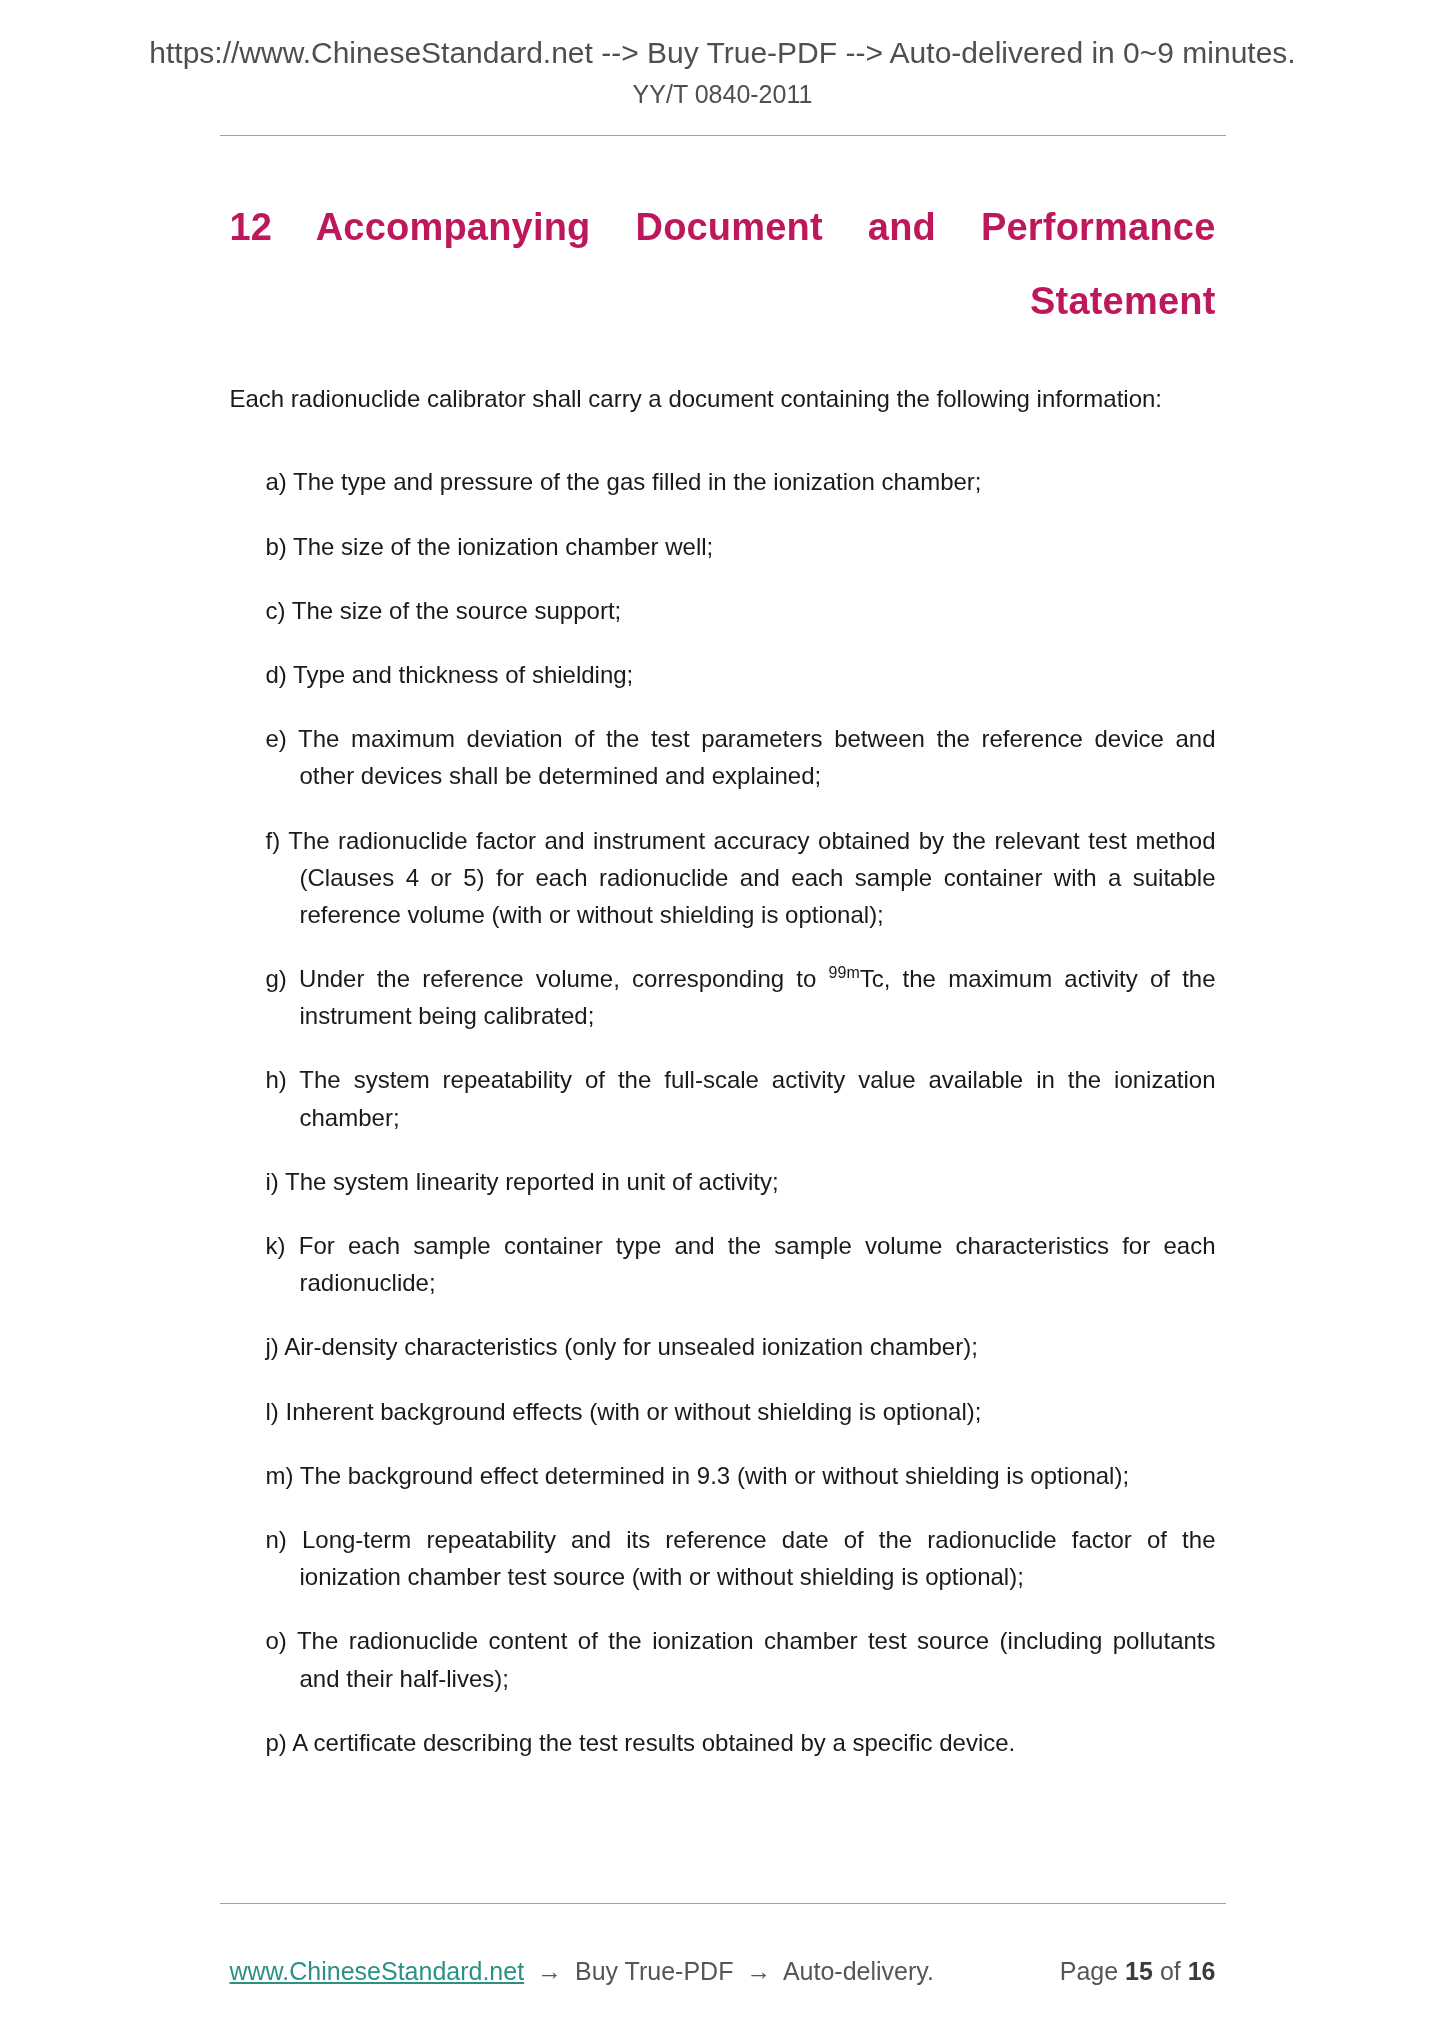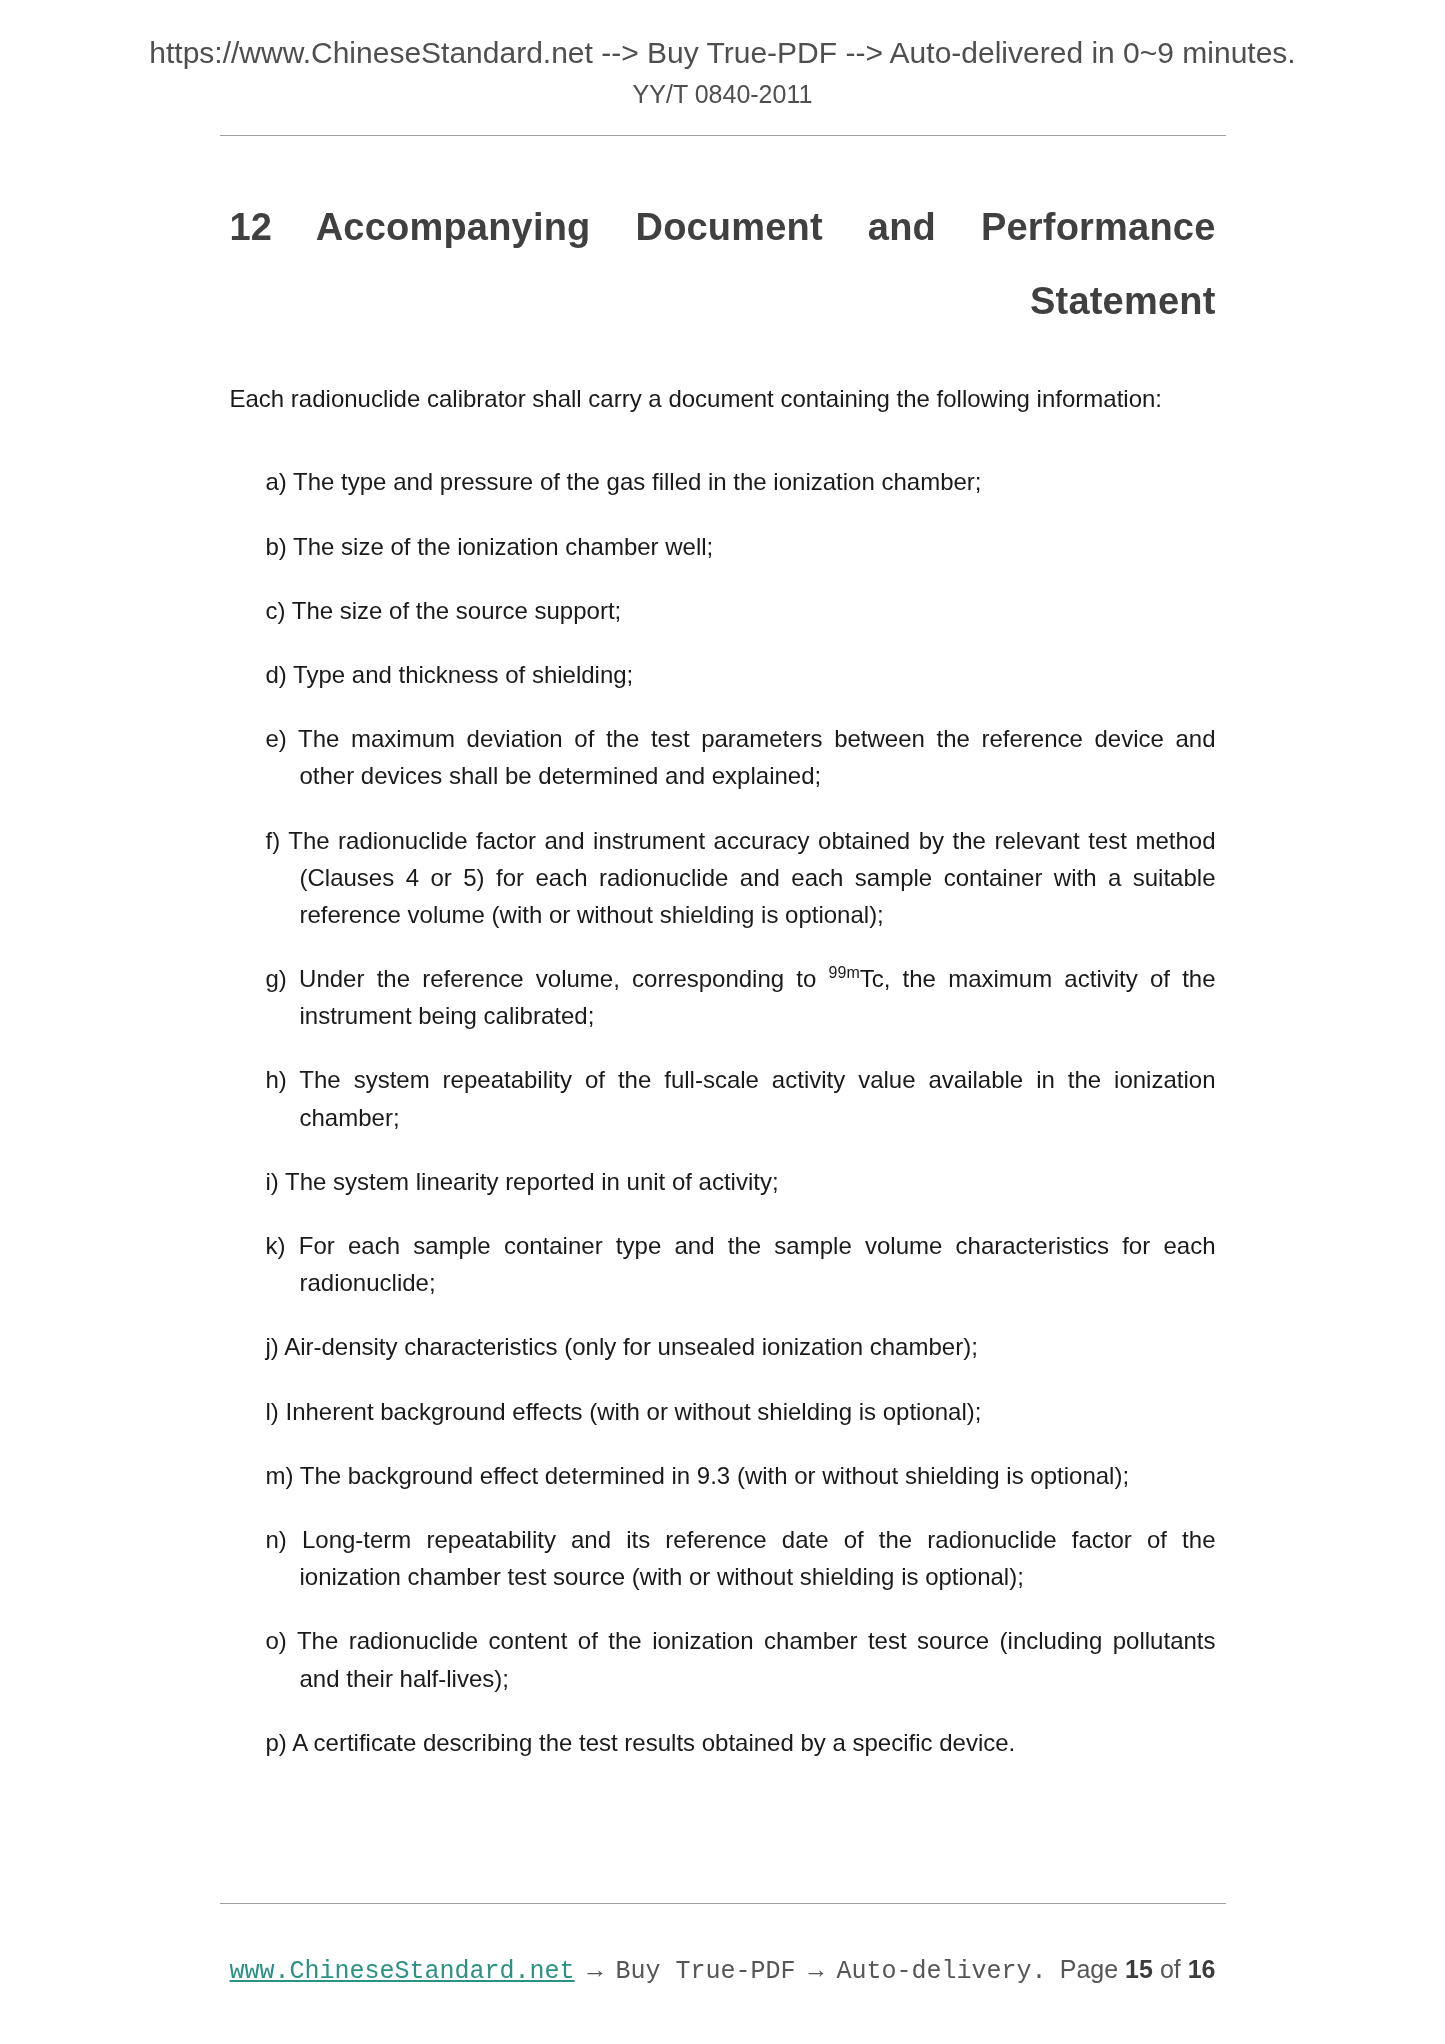--- a/index.html
+++ b/index.html
@@ -21,21 +21,21 @@
   .rule { border: 0; border-top: 1px solid #9f9f9f; margin: 0; height: 0; }
   .header-rule { margin: 26px 202px 0 202px; }
 
   .content { margin: 0 212px; }
 
   .section-heading {
     margin: 54px 0 0 0;
     font-size: 38px;
     line-height: 1.95;
     font-weight: 700;
-    color: #404040;
+    color: #be185d;
     letter-spacing: 0.2px;
   }
   .h-line1 { text-align: justify; text-align-last: justify; }
   .h-line2 { text-align: right; }
 
   .intro {
     margin: 42px 0 0 0;
     font-size: 24px;
     line-height: 1.55;
     text-align: justify;
@@ -57,21 +57,21 @@
     position: absolute;
     left: 212px;
     right: 212px;
     bottom: 58px;
     font-size: 25px;
     color: #565656;
     display: flex;
     justify-content: space-between;
     align-items: baseline;
   }
-  .footer-left span, .footer-left a { vertical-align: baseline; font-family: Liberation Mono, monospace; }
+  .footer-left span, .footer-left a { vertical-align: baseline; }
   .footer-link { color: #2a9184; text-decoration: underline; cursor: pointer; }
   .arrow { color: #565656; margin: 0 6px; }
   .page-num { font-weight: 700; color: #3c3c3c; }
 </style>
 </head>
 <body>
 
 <div class="page">
 
   <div class="header">

